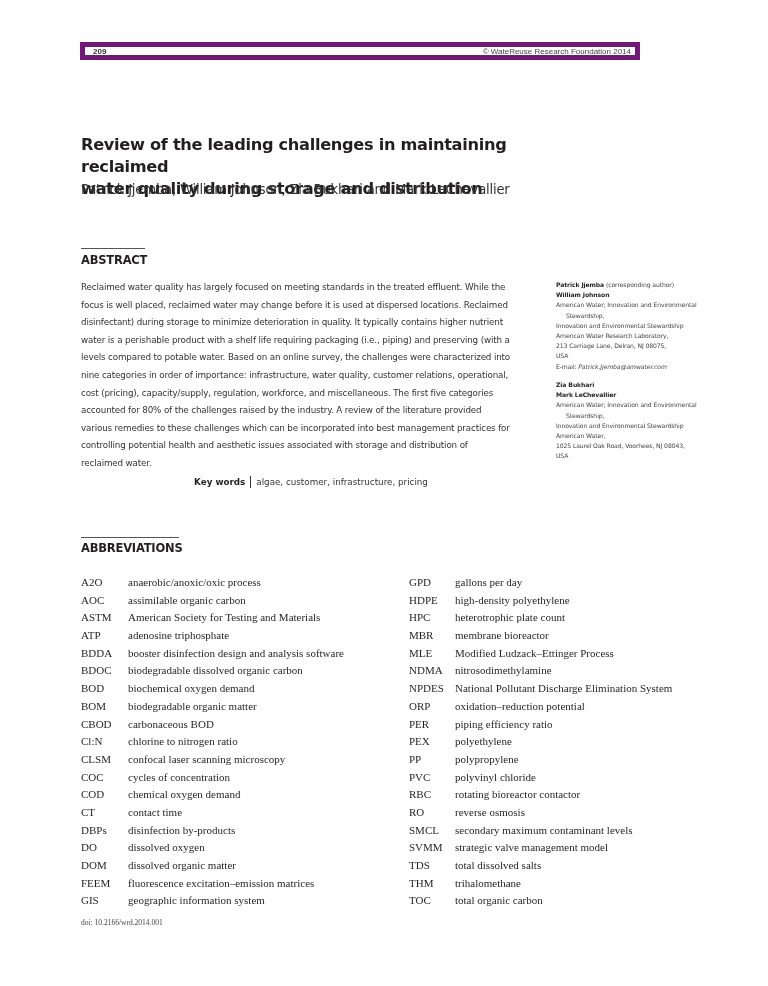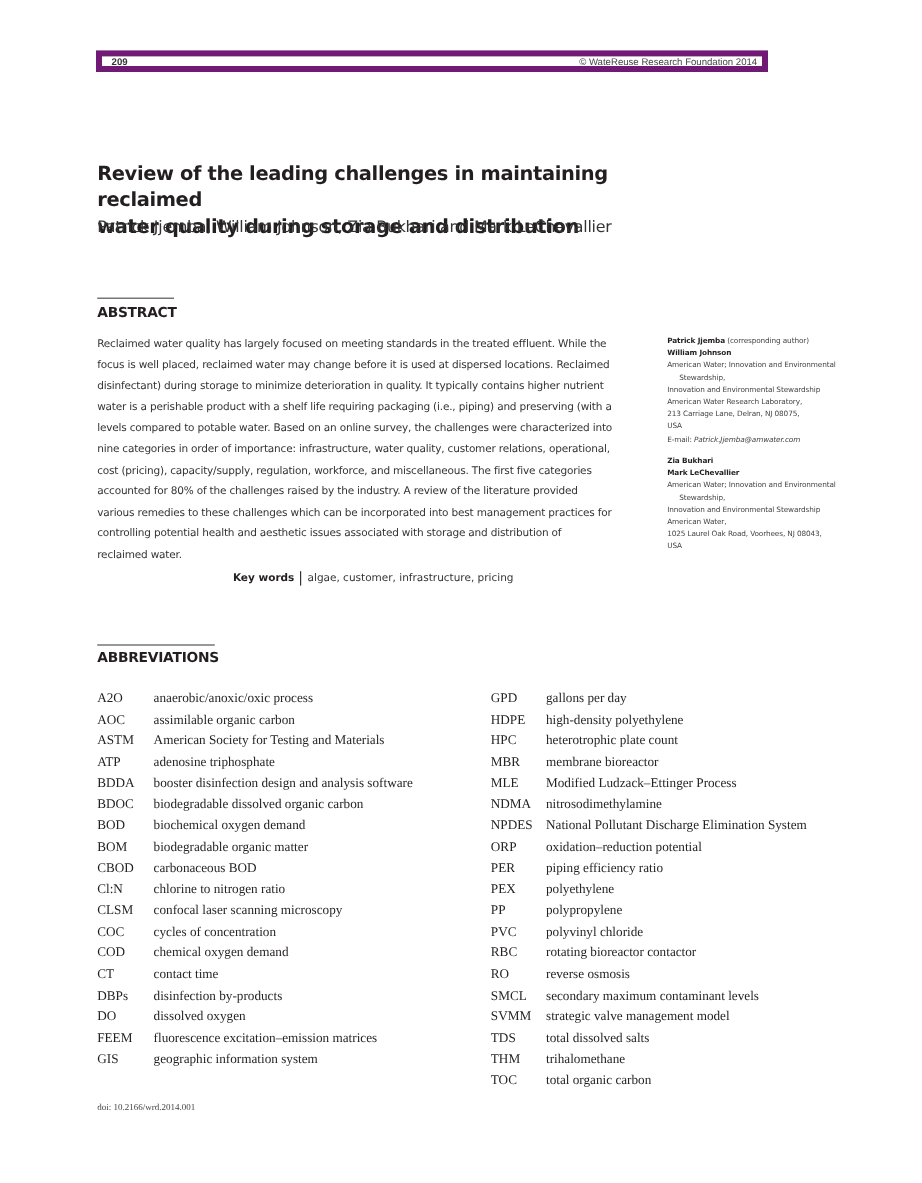--- a/index.html
+++ b/index.html
@@ -194,20 +194,24 @@
     </div>
     <div class="abbr-row">
       <span class="abbr-key">DBPs</span>
       <span>disinfection by-products</span>
     </div>
     <div class="abbr-row">
       <span class="abbr-key">DO</span>
       <span>dissolved oxygen</span>
     </div>
     <div class="abbr-row">
+      <span class="abbr-key">DOM</span>
+      <span>dissolved organic matter</span>
+    </div>
+    <div class="abbr-row">
       <span class="abbr-key">FEEM</span>
       <span>fluorescence excitation–emission matrices</span>
     </div>
     <div class="abbr-row">
       <span class="abbr-key">GIS</span>
       <span>geographic information system</span>
     </div>
   </div>
 <div class="abbr-col abbr-right" style="left:409px;">
     <div class="abbr-row">

